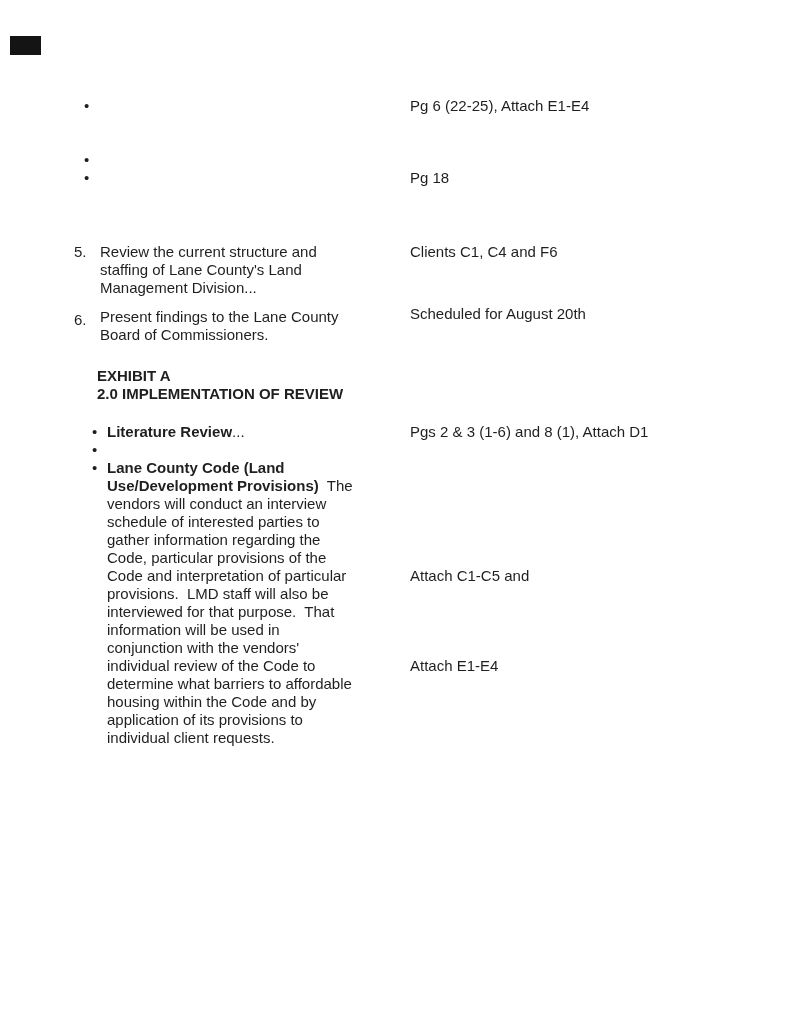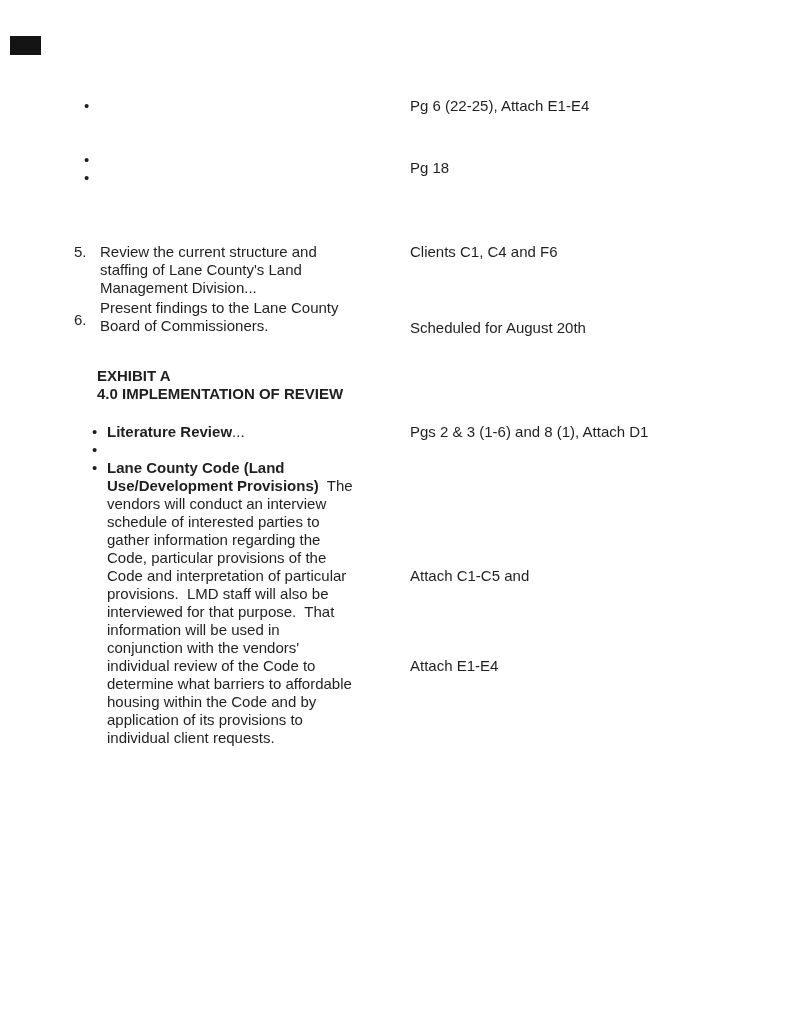--- a/index.html
+++ b/index.html
@@ -34,35 +34,35 @@
 <div class="page">
 
   <div class="artifact"></div>
 
   <span class="bullet" style="left:84px;top:97px">•</span>
   <div class="abs" style="left:410px;top:97px">Pg 6 (22-25), Attach E1-E4</div>
 
   <span class="bullet" style="left:84px;top:151px">•</span>
 
   <span class="bullet" style="left:84px;top:169px">•</span>
-  <div class="abs" style="left:410px;top:159px">Pg 18</div>
+  <div class="abs" style="left:410px;top:169px">Pg 18</div>
 
   <span class="abs" style="left:74px;top:243px">5.</span>
   <div class="abs" style="left:100px;top:243px">Review the current structure and
 staffing of Lane County's Land
 Management Division...</div>
   <div class="abs" style="left:410px;top:243px">Clients C1, C4 and F6</div>
 
   <span class="abs" style="left:74px;top:311px">6.</span>
-  <div class="abs" style="left:100px;top:299px">Present findings to the Lane County
+  <div class="abs" style="left:100px;top:308px">Present findings to the Lane County
 Board of Commissioners.</div>
-  <div class="abs" style="left:410px;top:319px">Scheduled for August 20th</div>
+  <div class="abs" style="left:410px;top:305px">Scheduled for August 20th</div>
 
   <div class="abs b" style="left:97px;top:367px">EXHIBIT A
-4.0 IMPLEMENTATION OF REVIEW</div>
+2.0 IMPLEMENTATION OF REVIEW</div>
 
   <span class="bullet" style="left:92px;top:423px">•</span>
   <div class="abs" style="left:107px;top:423px"><span class="b">Literature Review</span><span>...</span></div>
   <div class="abs" style="left:410px;top:423px">Pgs 2 &amp; 3 (1-6) and 8 (1), Attach D1</div>
 
   <span class="bullet" style="left:92px;top:441px">•</span>
 
   <span class="bullet" style="left:92px;top:459px">•</span>
   <div class="abs b" style="left:107px;top:459px">Lane County Code (Land</div>
   <div class="abs" style="left:107px;top:477px"><span class="b">Use/Development Provisions)</span><span>  The</span></div>

